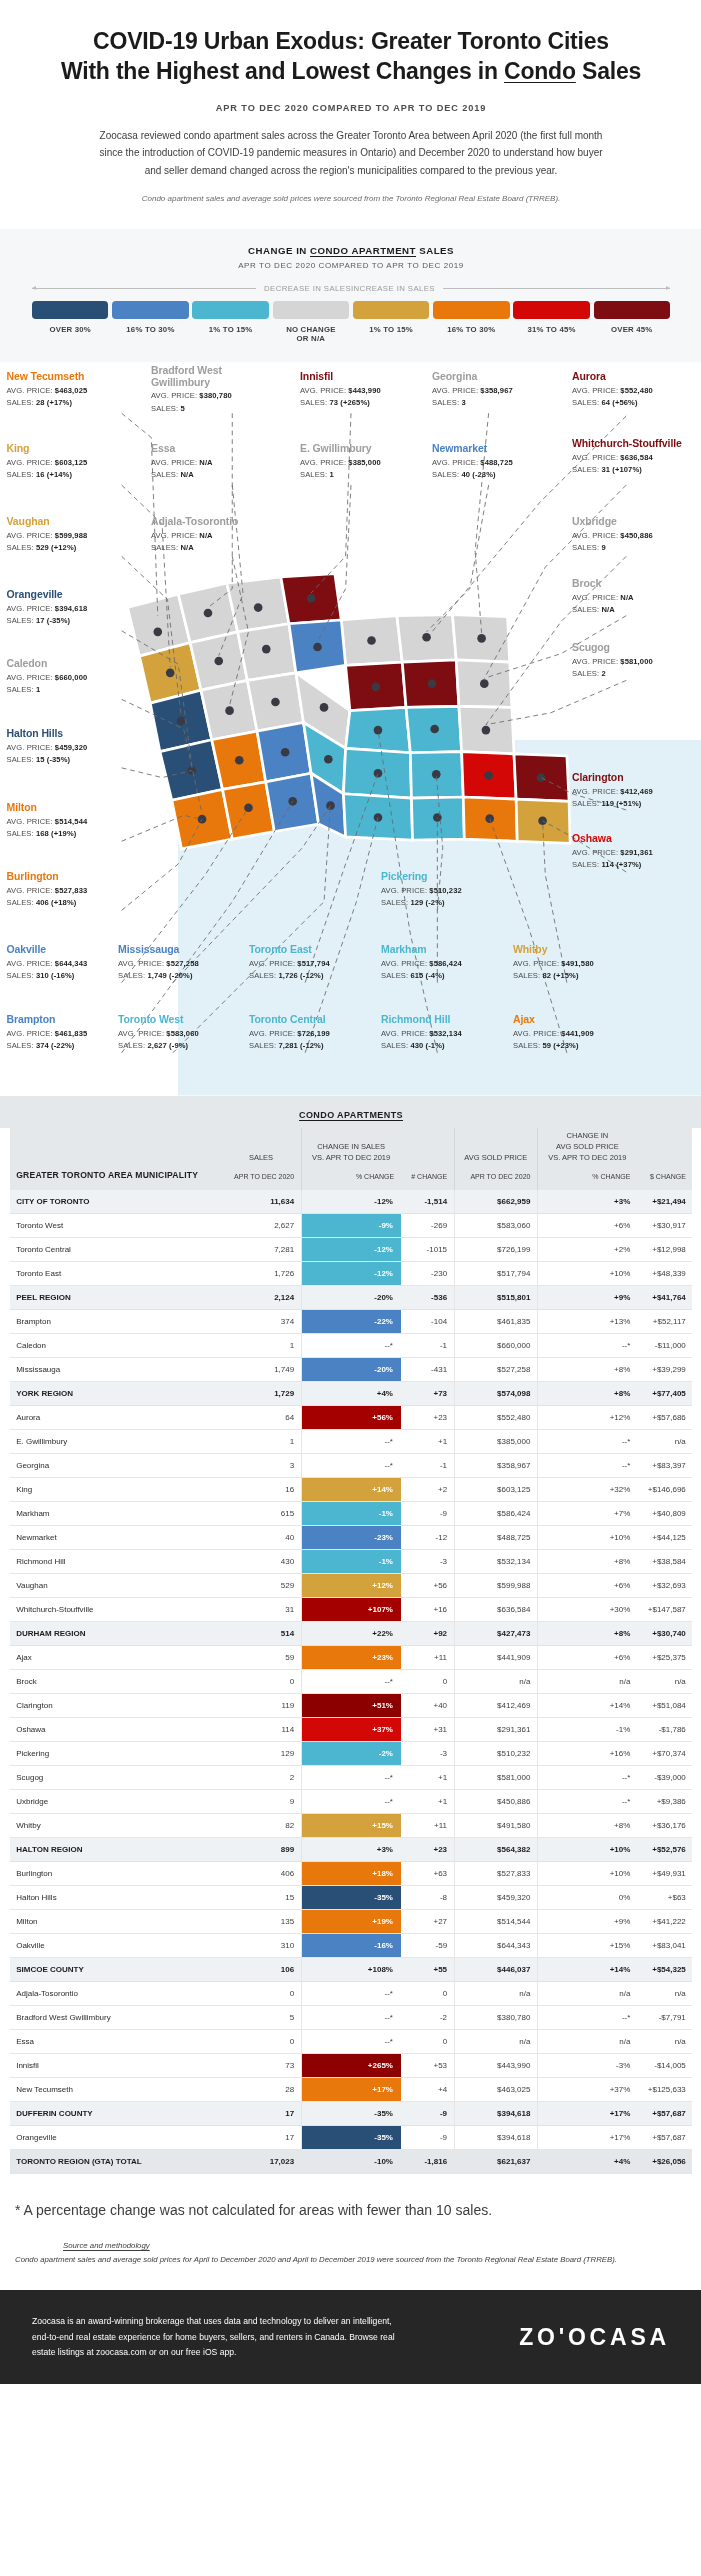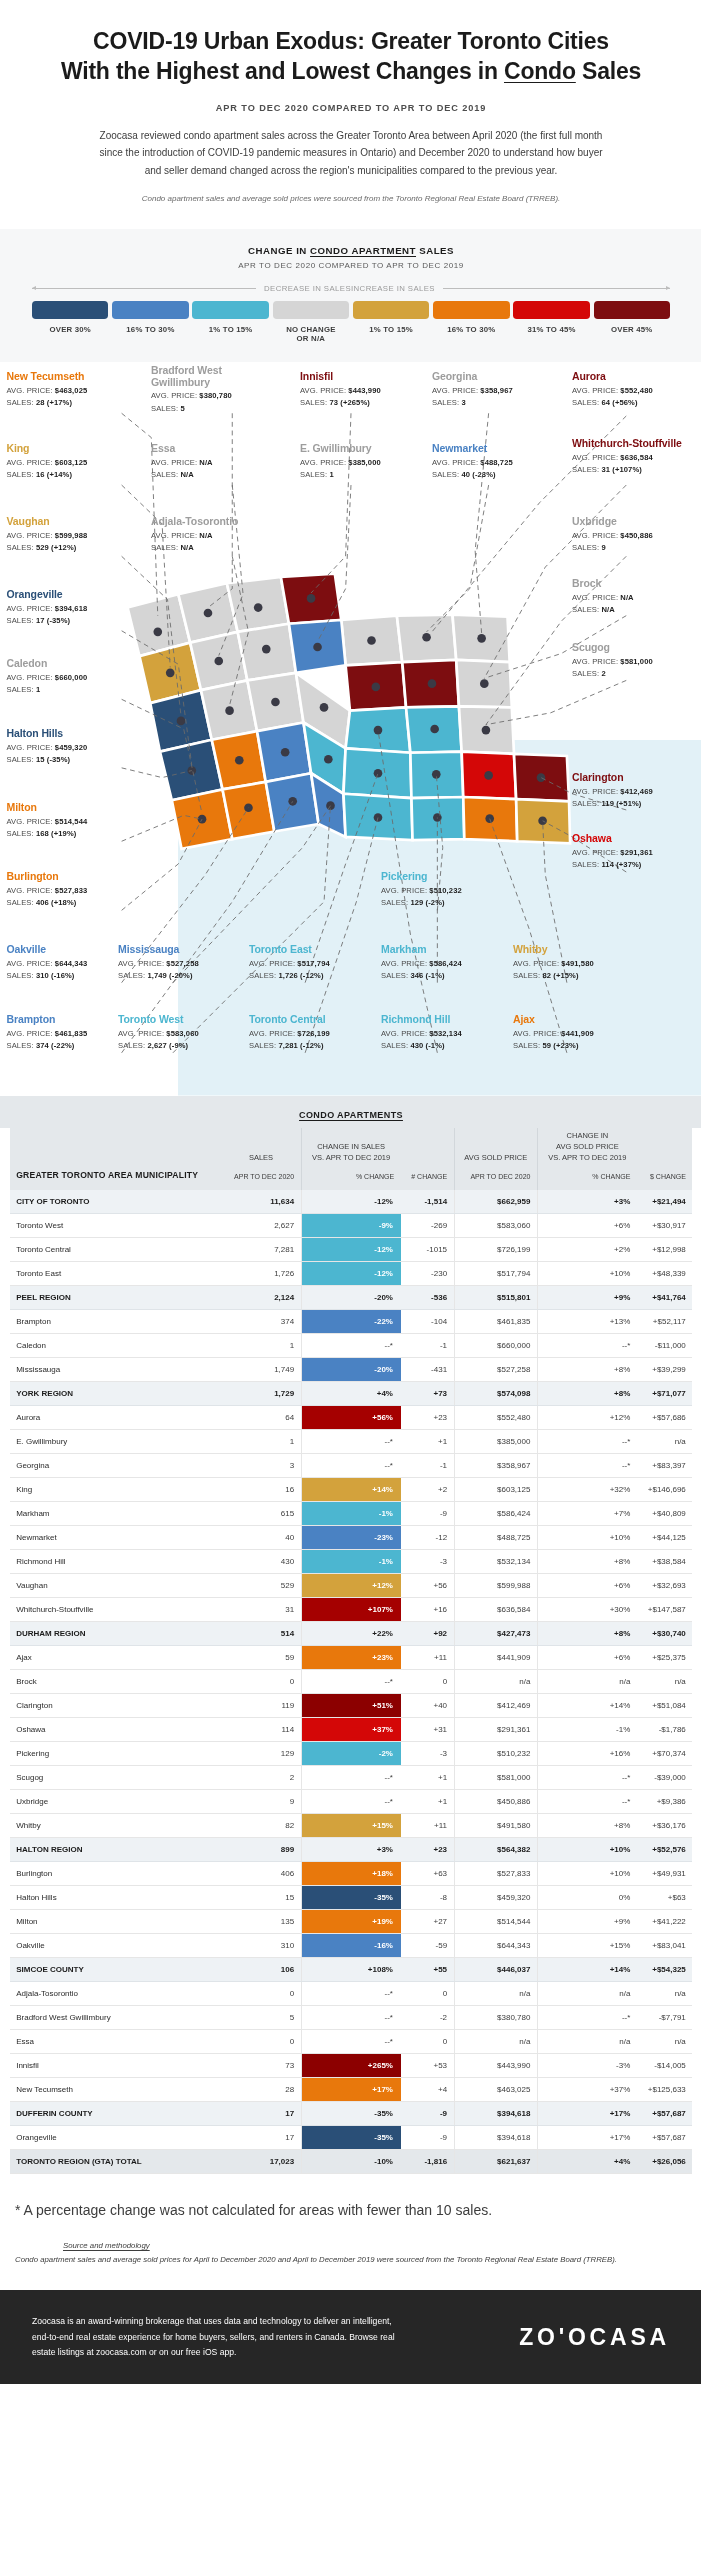--- a/index.html
+++ b/index.html
@@ -378,21 +378,21 @@
           <div class="rw">SALES: <b>1,749 (-20%)</b></div>
         </div>
         <div class="lbl" style="left: 249px; top: 582px;">
           <div class="nm" style="color: rgb(76, 182, 208);">Toronto East</div>
           <div class="rw">AVG. PRICE: <b>$517,794</b></div>
           <div class="rw">SALES: <b>1,726 (-12%)</b></div>
         </div>
         <div class="lbl" style="left: 381px; top: 582px;">
           <div class="nm" style="color: rgb(76, 182, 208);">Markham</div>
           <div class="rw">AVG. PRICE: <b>$586,424</b></div>
-          <div class="rw">SALES: <b>346 (-1%)</b></div>
+          <div class="rw">SALES: <b>615 (-4%)</b></div>
         </div>
         <div class="lbl" style="left: 513px; top: 582px;">
           <div class="nm" style="color: rgb(211, 162, 60);">Whitby</div>
           <div class="rw">AVG. PRICE: <b>$491,580</b></div>
           <div class="rw">SALES: <b>82 (+15%)</b></div>
         </div>
         <div class="lbl" style="left: 381px; top: 509px;">
           <div class="nm" style="color: rgb(76, 182, 208);">Pickering</div>
           <div class="rw">AVG. PRICE: <b>$510,232</b></div>
           <div class="rw">SALES: <b>129 (-2%)</b></div>
@@ -533,21 +533,21 @@
             <td class="sep-l">+8%</td>
             <td>+$39,299</td>
           </tr>
           <tr class="region">
             <td class="muni">YORK REGION</td>
             <td>1,729</td>
             <td class="pct sep-l">+4%</td>
             <td class="sep-r">+73</td>
             <td>$574,098</td>
             <td class="sep-l">+8%</td>
-            <td>+$71,077</td>
+            <td>+$77,405</td>
           </tr>
           <tr class="">
             <td class="muni">Aurora</td>
             <td>64</td>
             <td class="pct sep-l filled" style="background: rgb(165, 0, 0); padding-left: 36px;">+56%</td>
             <td class="sep-r">+23</td>
             <td>$552,480</td>
             <td class="sep-l">+12%</td>
             <td>+$57,686</td>
           </tr>

